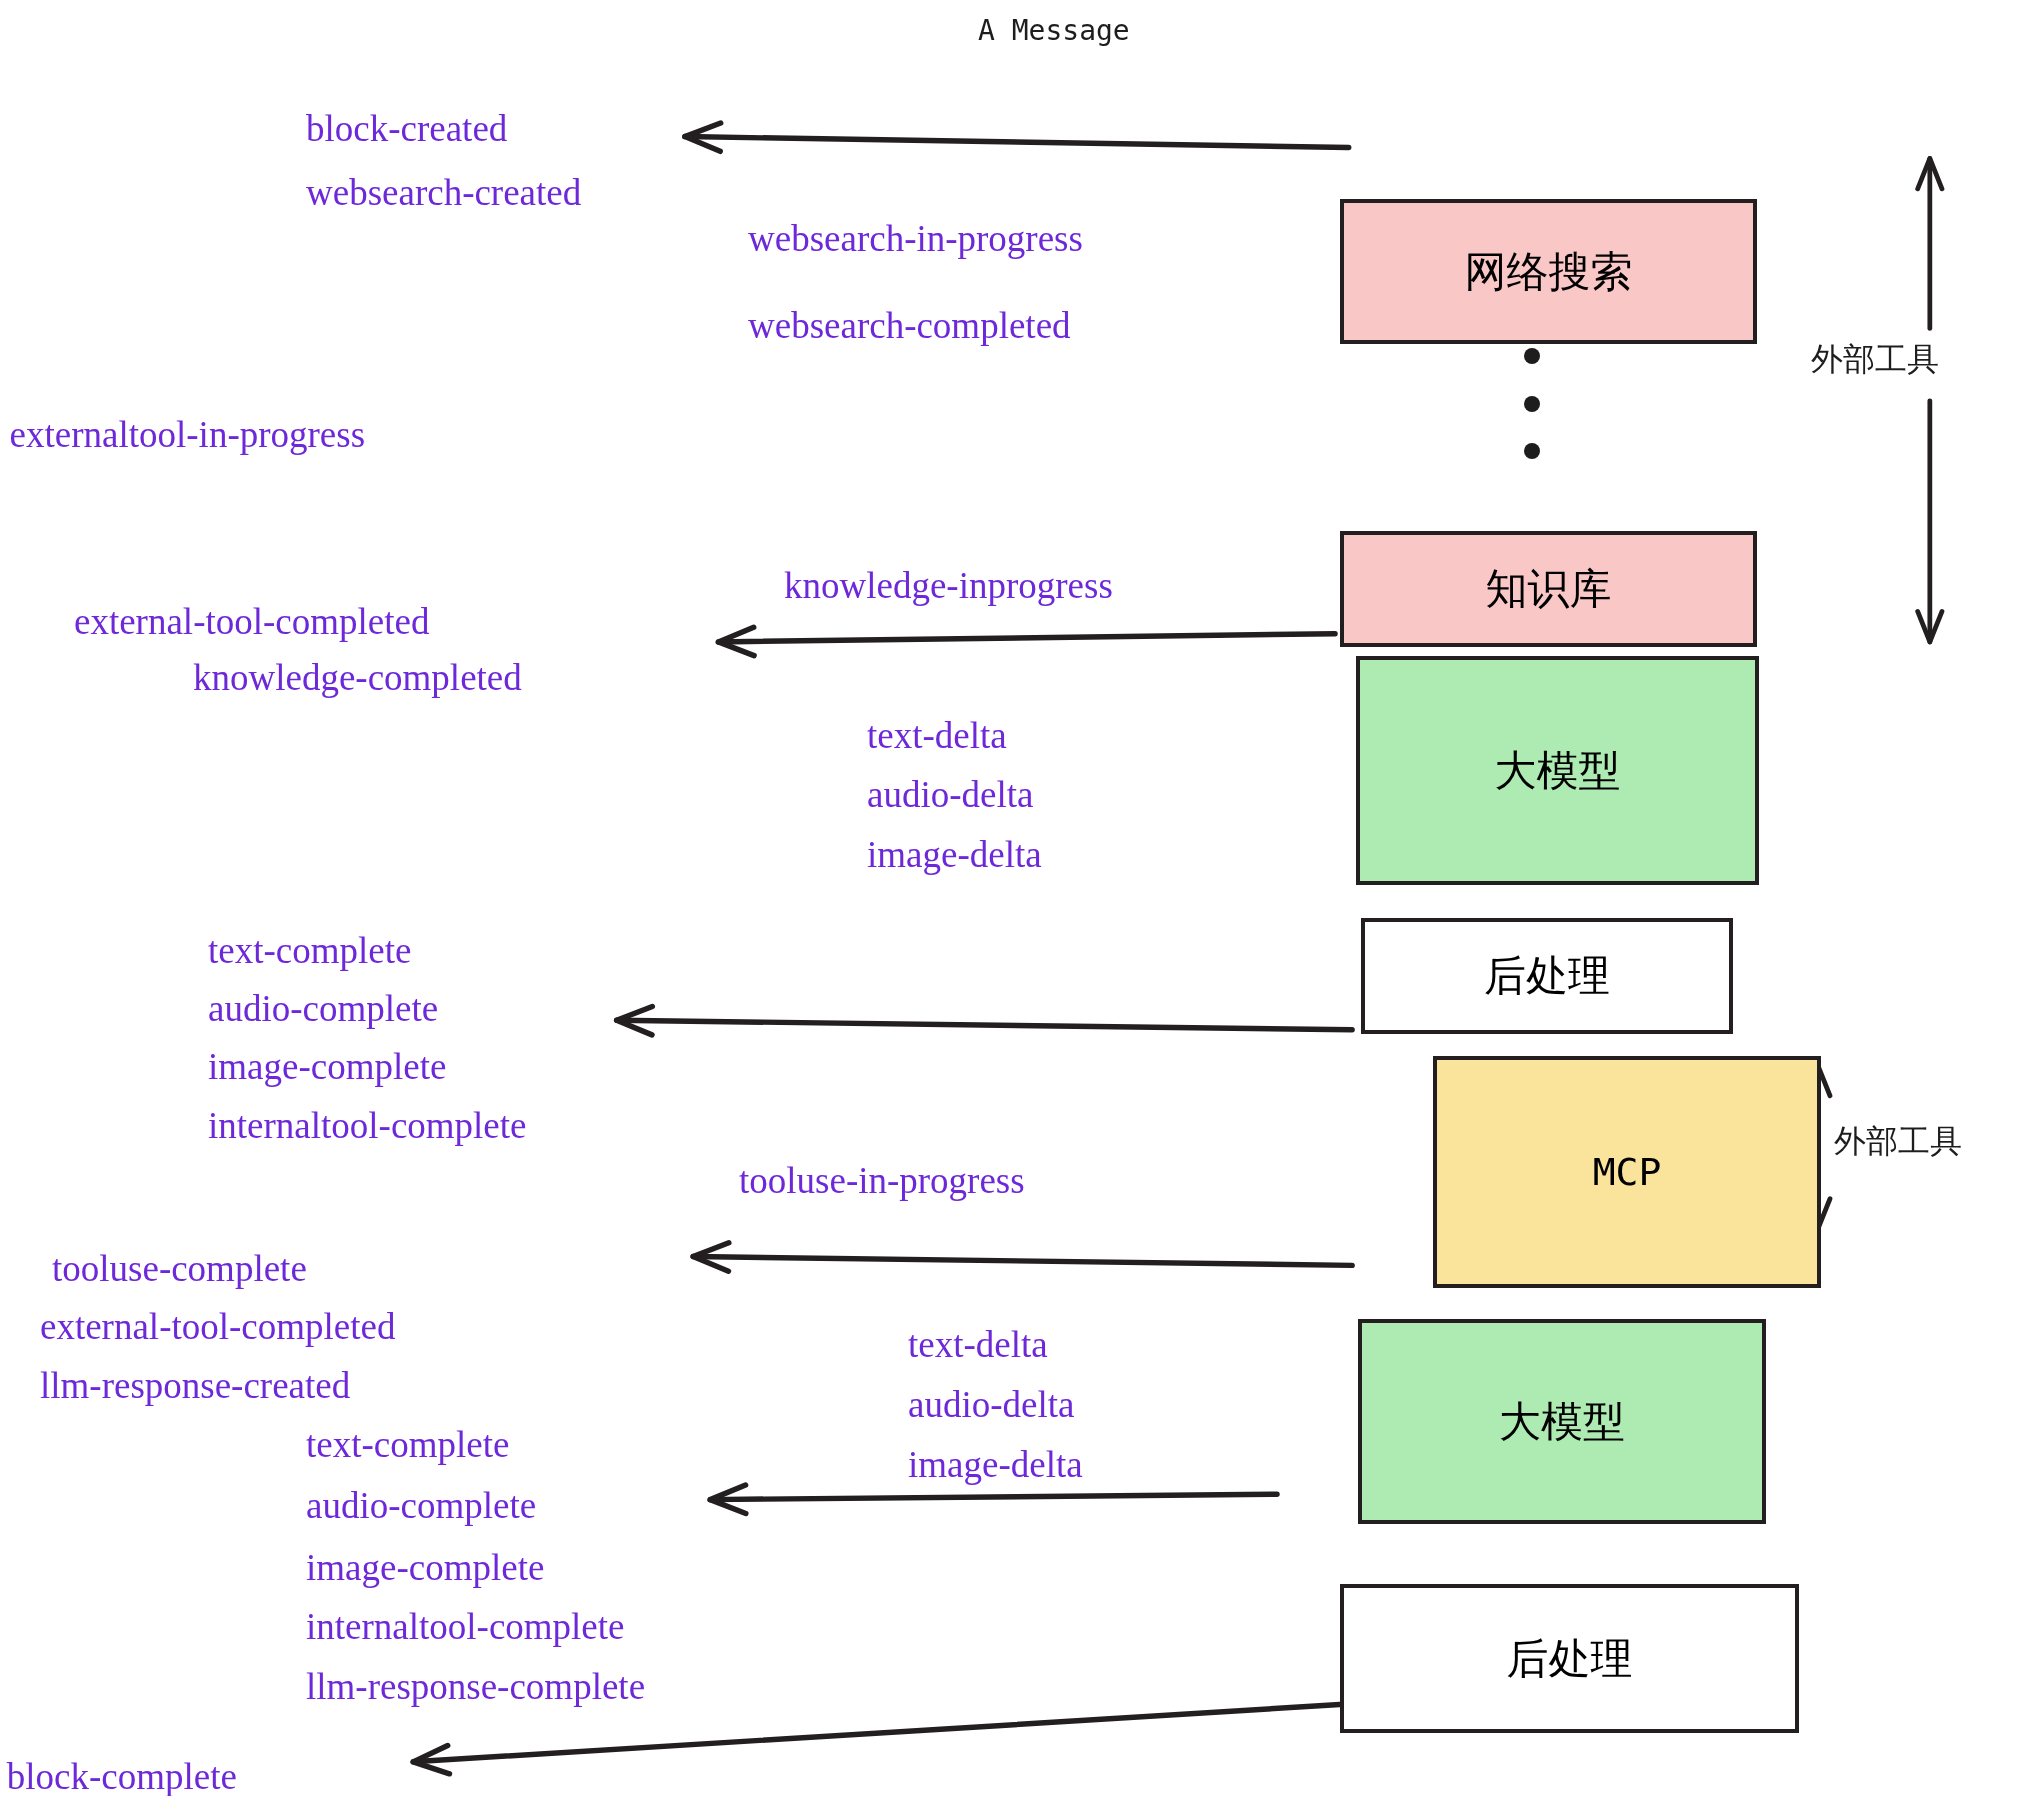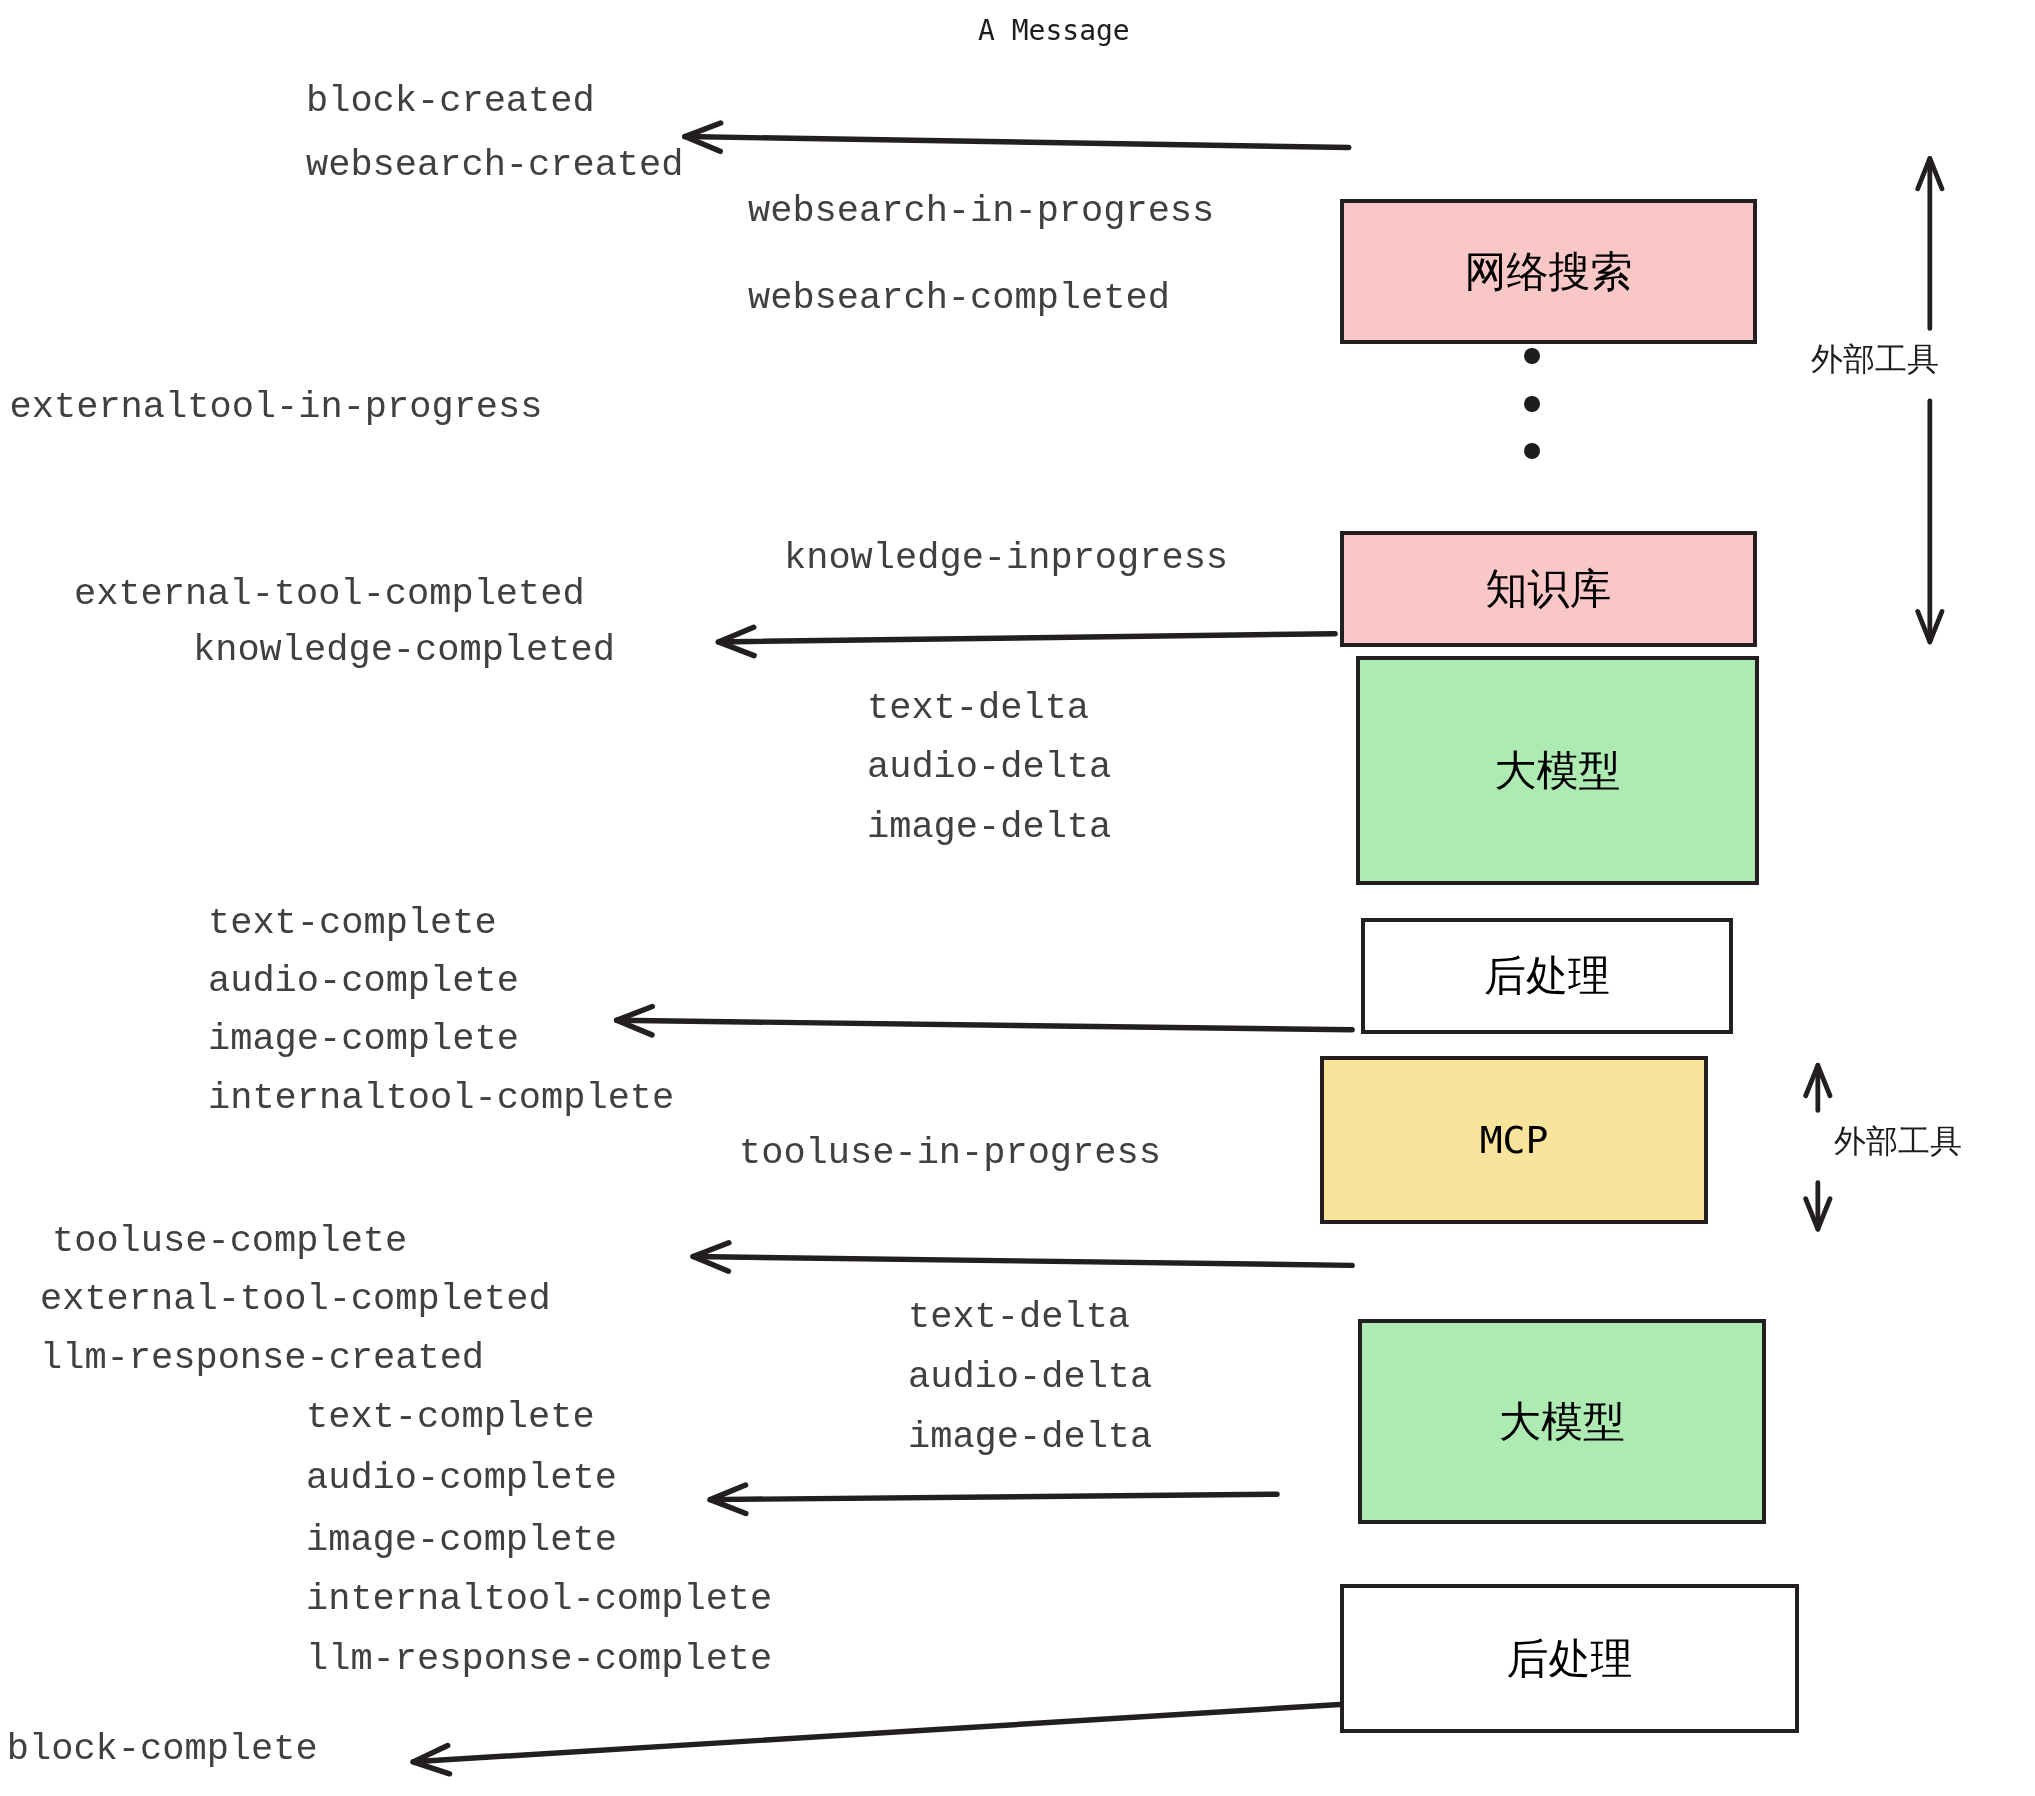--- a/index.html
+++ b/index.html
@@ -18,26 +18,27 @@
   svg.layer {
     position: absolute;
     left: 0;
     top: 0;
     width: 2035px;
     height: 1796px;
     pointer-events: none;
   }
   .evt {
     position: absolute;
-    font-family: Liberation Mono, monospace;
+    font-family: Liberation Serif, serif;
     font-size: 37px;
-    color: #404040;
+    color: #6d28d9;
     white-space: pre;
     letter-spacing: 0px;
     line-height: 1;
+    margin-top: 27px;
   }
   .title {
     position: absolute;
     font-family: "DejaVu Sans Mono", "Liberation Mono", monospace;
     font-size: 28px;
     color: #1d1d1d;
     white-space: pre;
   }
   .boxlabel {
     position: absolute;
@@ -122,21 +123,21 @@
       </div>
       <div class="boxlabel" style="left: 1340px; top: 503px; width: 417px; height: 116px; background: rgb(250, 199, 199); border-color: rgb(35, 31, 32);">
         <span>知识库</span>
       </div>
       <div class="boxlabel" style="left: 1356px; top: 628px; width: 403px; height: 229px; background: rgb(173, 235, 179); border-color: rgb(35, 31, 32);">
         <span>大模型</span>
       </div>
       <div class="boxlabel" style="left: 1361px; top: 890px; width: 372px; height: 116px; background: rgb(255, 255, 255); border-color: rgb(35, 31, 32);">
         <span>后处理</span>
       </div>
-      <div class="boxlabel mcp" style="left: 1320px; top: 1028px; width: 388px; height: 168px; background: rgb(250, 228, 156); border-color: rgb(35, 31, 32);">
+      <div class="boxlabel mcp" style="left: 1433px; top: 1028px; width: 388px; height: 232px; background: rgb(250, 228, 156); border-color: rgb(35, 31, 32);">
         <span>MCP</span>
       </div>
       <div class="boxlabel" style="left: 1358px; top: 1291px; width: 408px; height: 205px; background: rgb(173, 235, 179); border-color: rgb(35, 31, 32);">
         <span>大模型</span>
       </div>
       <div class="boxlabel" style="left: 1340px; top: 1556px; width: 459px; height: 149px; background: rgb(255, 255, 255); border-color: rgb(35, 31, 32);">
         <span>后处理</span>
       </div>
     </div>
 

